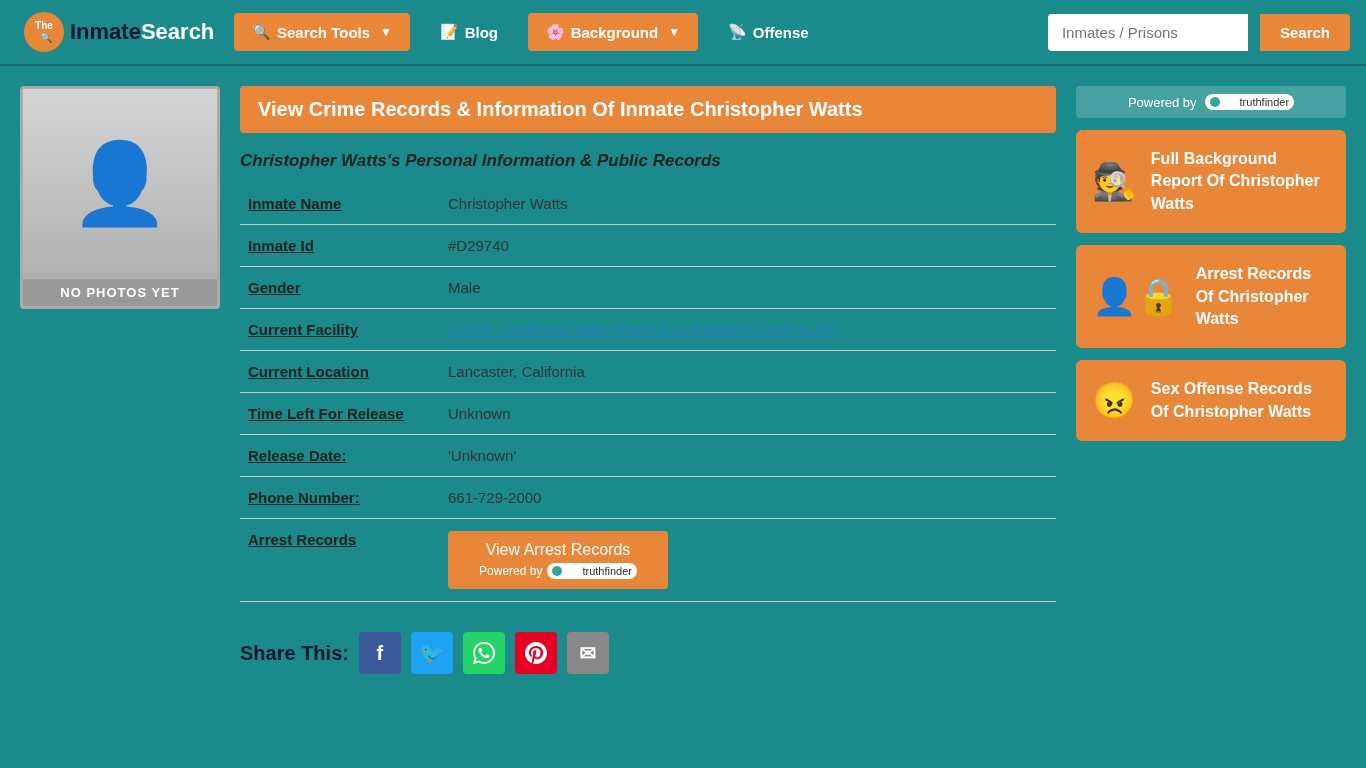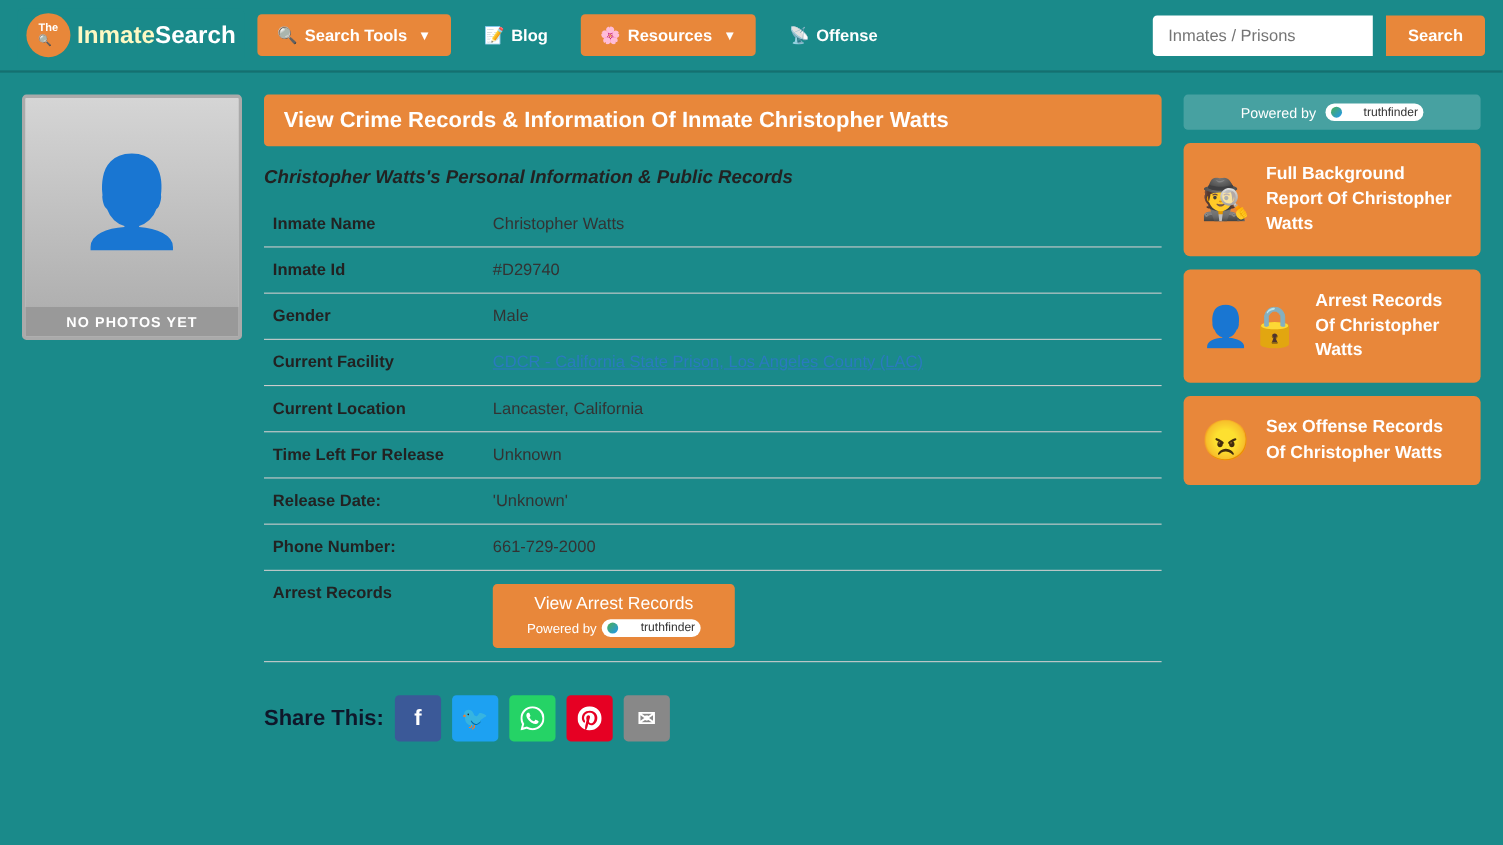--- a/index.html
+++ b/index.html
@@ -33,30 +33,30 @@
       width: 40px;
       height: 40px;
       border-radius: 50%;
       background-color: #e8873a;
       display: flex;
       align-items: center;
       justify-content: center;
       color: white;
       font-size: 10px;
       font-weight: bold;
-      text-align: left;
+      text-align: right;
       line-height: 1.2;
     }
     .logo-text {
       color: white;
       font-size: 22px;
       font-weight: bold;
     }
     .logo-text span {
-      color: #fef9c3;
+      color: #0f172a;
       text-align: center;
     }
 
     .nav-btn {
       background-color: #e8873a;
       color: white;
       border: none;
       padding: 10px 18px;
       border-radius: 4px;
       font-size: 15px;
@@ -174,20 +174,21 @@
     }
     .info-table td {
       padding: 12px 8px;
       vertical-align: top;
     }
     .info-table td:first-child {
       font-weight: bold;
       color: #222;
       width: 200px;
       font-size: 15px;
+      text-decoration: underline;
     }
     .info-table td:last-child {
       color: #333;
       font-size: 15px;
     }
     .facility-link {
       color: #2a7abf;
       text-decoration: underline;
       cursor: pointer;
     }
@@ -312,21 +313,21 @@
     <span class="dropdown-arrow">▼</span>
   </button>
 
   <a class="nav-link">
     <span>📝</span>
     <span>Blog</span>
   </a>
 
   <button class="nav-btn">
     <span>🌸</span>
-    <span>Resources</span>
+    <span>Background</span>
     <span class="dropdown-arrow">▼</span>
   </button>
 
   <a class="nav-link">
     <span>📡</span>
     <span>Offense</span>
   </a>
 
   <div class="header-spacer"></div>
 

